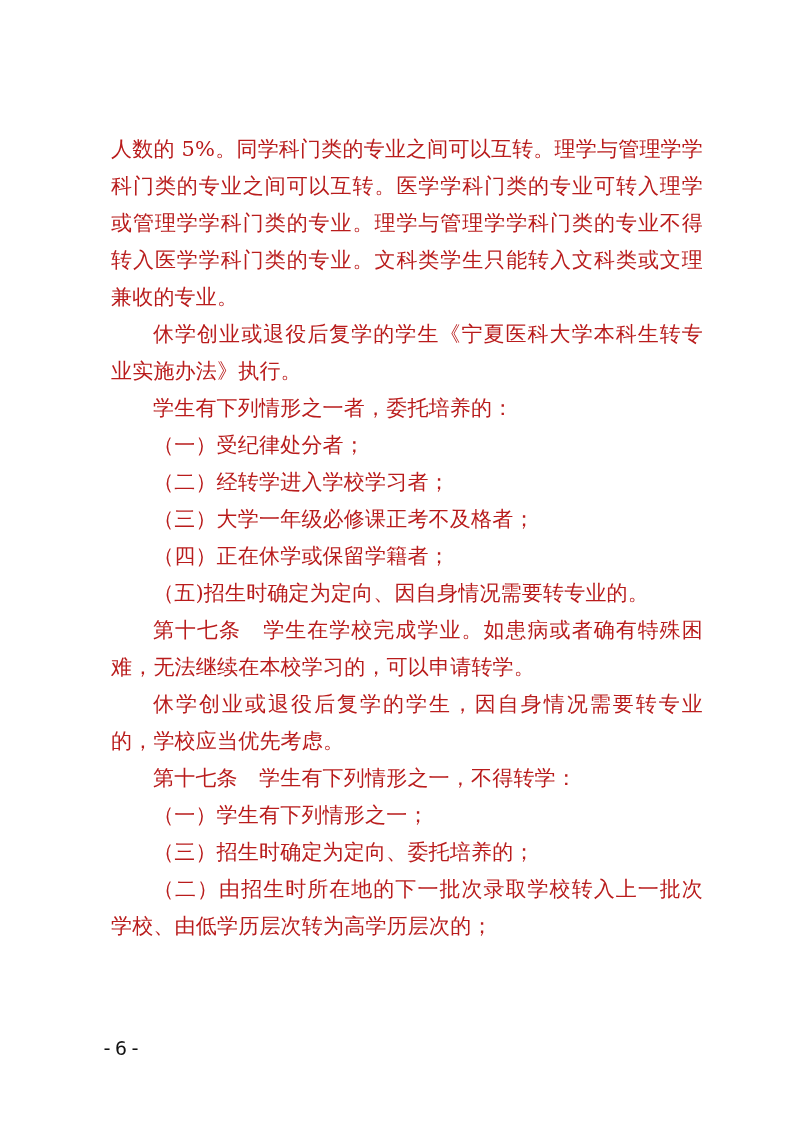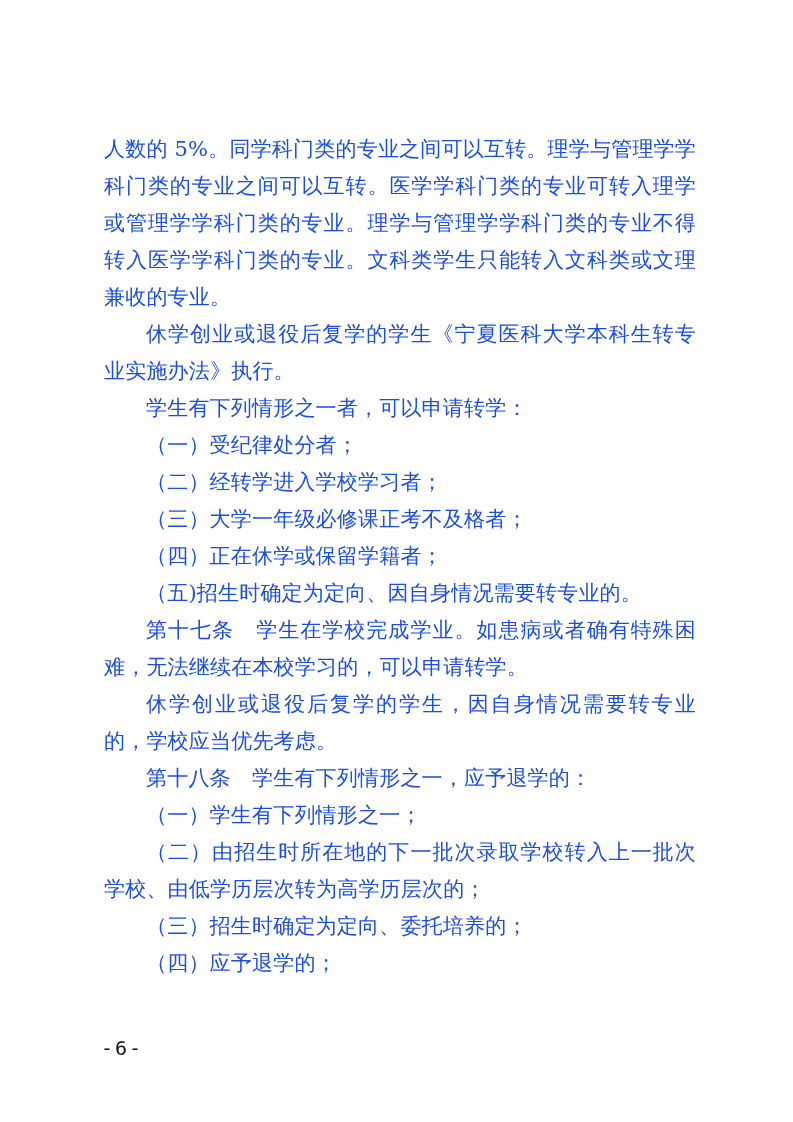--- a/index.html
+++ b/index.html
@@ -10,26 +10,26 @@
   .page {
     position: relative;
     width: 793px;
     height: 1122px;
     background: #ffffff;
     overflow: hidden;
     font-family: "DejaVu Serif", "Liberation Serif", serif;
   }
   .text-block {
     position: absolute;
-    left: 104px;
+    left: 111px;
     top: 131px;
     width: 592px;
     font-size: 21px;
     line-height: 37px;
-    color: #1d4ed8;
+    color: #b91c1c;
     text-align: justify;
     text-align-last: left;
     text-justify: inter-ideograph;
     letter-spacing: 0.2px;
   }
   .text-block p {
     margin: 0;
     padding: 0;
   }
   .text-block p.indent {
@@ -46,30 +46,29 @@
   }
 </style>
 </head>
 <body>
 
 <div class="page">
 
   <div class="text-block">
     <p class="para">人数的 5%。同学科门类的专业之间可以互转。理学与管理学学科门类的专业之间可以互转。医学学科门类的专业可转入理学或管理学学科门类的专业。理学与管理学学科门类的专业不得转入医学学科门类的专业。文科类学生只能转入文科类或文理兼收的专业。</p>
     <p class="para indent">休学创业或退役后复学的学生《宁夏医科大学本科生转专业实施办法》执行。</p>
-    <p class="para indent">学生有下列情形之一者，可以申请转学：</p>
+    <p class="para indent">学生有下列情形之一者，委托培养的：</p>
     <p class="para indent">（一）受纪律处分者；</p>
     <p class="para indent">（二）经转学进入学校学习者；</p>
     <p class="para indent">（三）大学一年级必修课正考不及格者；</p>
     <p class="para indent">（四）正在休学或保留学籍者；</p>
     <p class="para indent">（五)招生时确定为定向、因自身情况需要转专业的。</p>
     <p class="para indent">第十七条　学生在学校完成学业。如患病或者确有特殊困难，无法继续在本校学习的，可以申请转学。</p>
     <p class="para indent">休学创业或退役后复学的学生，因自身情况需要转专业的，学校应当优先考虑。</p>
-    <p class="para indent">第十八条　学生有下列情形之一，应予退学的：</p>
+    <p class="para indent">第十七条　学生有下列情形之一，不得转学：</p>
     <p class="para indent">（一）学生有下列情形之一；</p>
+    <p class="para indent">（三）招生时确定为定向、委托培养的；</p>
     <p class="para indent">（二）由招生时所在地的下一批次录取学校转入上一批次学校、由低学历层次转为高学历层次的；</p>
-    <p class="para indent">（三）招生时确定为定向、委托培养的；</p>
-    <p class="para indent">（四）应予退学的；</p>
   </div>
 
   <div class="page-number">-6-</div>
 
 </div>
 
 </body></html>

